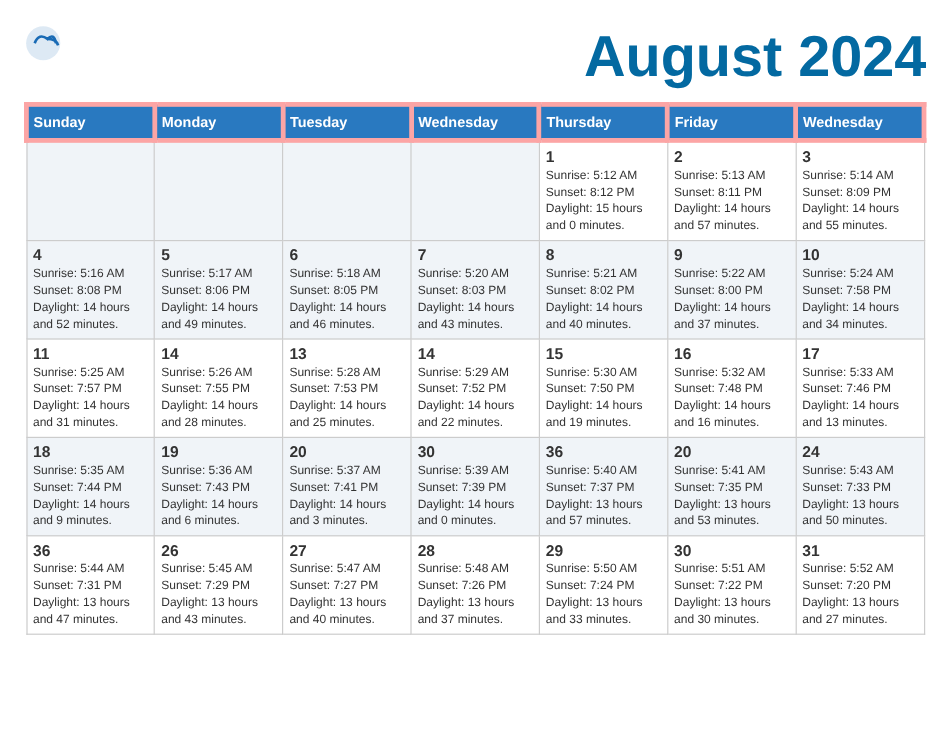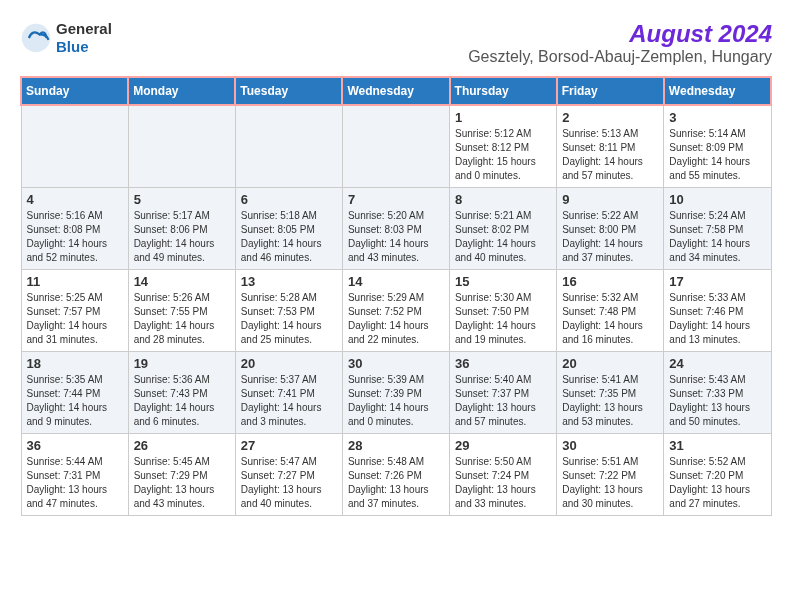--- a/index.html
+++ b/index.html
@@ -31,42 +31,41 @@
     .logo-general { color: #333; }
     .logo-blue { color: #1a6bb5; }
     .logo-icon {
       width: 32px;
       height: 32px;
     }
     .title-section {
       text-align: right;
     }
     .month-year {
-      font-size: 24px;
-      font-weight: bold;
-      color: #6d28d9;
-      font-style: italic;
+      font-size: 48px;
+      font-weight: bold;
+      color: #0369a1;
     }
     .location {
       font-size: 16px;
       color: #555;
     }
     table {
       width: 100%;
       border-collapse: collapse;
       table-layout: fixed;
     }
     thead tr th {
       background-color: #2979c0;
       color: #fff;
       font-size: 12px;
       font-weight: bold;
       padding: 6px 4px;
       text-align: left;
-      border: 2px solid #fca5a5;
+      border: 4px solid #fca5a5;
     }
     tbody tr td {
       border: 1px solid #ccc;
       vertical-align: top;
       padding: 4px 5px;
       min-height: 80px;
       font-size: 10.5px;
       color: #333;
       background: #fff;
     }
@@ -98,28 +97,23 @@
 </head>
 <body>
 
 <div class="header">
   <div class="logo">
     <svg class="logo-icon" viewBox="0 0 36 36">
       <circle cx="18" cy="18" r="16" fill="#1a6bb5" opacity="0.15"></circle>
       <path d="M10 18 Q14 8 22 14 Q28 8 30 18" fill="none" stroke="#1a6bb5" stroke-width="2.5"></path>
       <path d="M22 14 Q30 14 32 20" fill="none" stroke="#1a6bb5" stroke-width="2.5"></path>
     </svg>
-    <div class="logo-text">
-      <span class="logo-general">General</span>
-      <span class="logo-blue">Blue</span>
-    </div>
   </div>
   <div class="title-section">
     <div class="month-year">August 2024</div>
-    <div class="location">Gesztely, Borsod-Abauj-Zemplen, Hungary</div>
   </div>
 </div>
 
 <table>
   <thead>
     <tr>
     <th>Sunday</th>
         <th>Monday</th>
         <th>Tuesday</th>
         <th>Wednesday</th>

